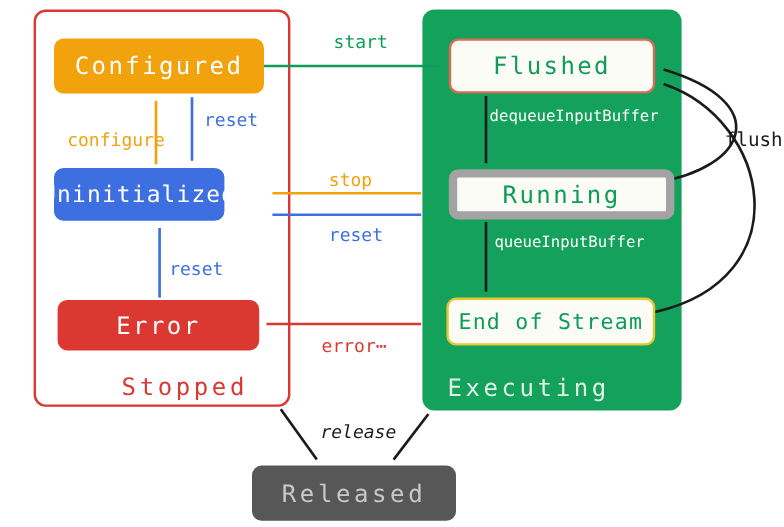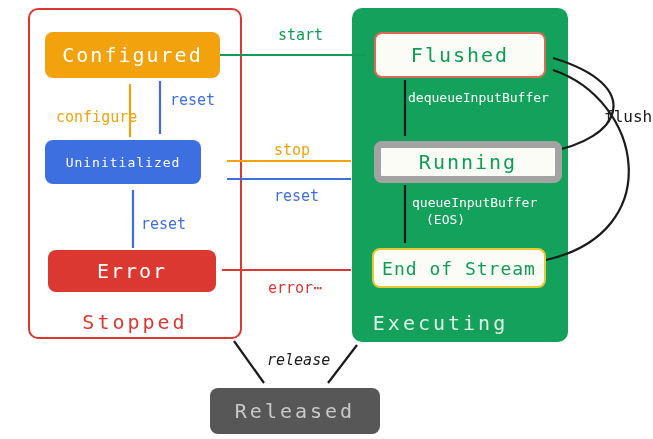--- a/index.html
+++ b/index.html
@@ -6,29 +6,29 @@
   #canvas{position:relative;width:653px;height:439px;background:#fff;overflow:hidden;
           font-family:"DejaVu Sans Mono","Liberation Mono",monospace;}
 
   .group{position:absolute;border-radius:10px;z-index:1;box-sizing:border-box;}
   #stopped-group{left:28px;top:8px;width:214px;height:331px;border:2px solid var(--red,#DB3832);background:#fff;}
   #executing-group{left:352px;top:8px;width:216px;height:334px;background:var(--green,#13A15B);}
 
   .state{position:absolute;display:flex;align-items:center;justify-content:center;
          border-radius:8px;font-size:20px;letter-spacing:2px;z-index:3;box-sizing:border-box;white-space:nowrap;}
   #state-configured{left:45px;top:32px;width:175px;height:46px;background:var(--orange,#F2A20C);color:#fff;}
-  #state-uninitialized{left:45px;top:140px;width:156px;height:44px;background:var(--blue,#3E6FE1);color:#fff;font-size:13px;letter-spacing:1px;}
+  #state-uninitialized{left:45px;top:140px;width:142px;height:44px;background:var(--blue,#3E6FE1);color:#fff;font-size:19px;letter-spacing:1px;}
   #state-error{left:48px;top:250px;width:168px;height:42px;background:var(--red,#DB3832);color:#fff;}
   #state-flushed{left:374px;top:32px;width:172px;height:46px;background:#fcfcf6;border:2px solid var(--flushed-border,#DC6B56);color:var(--green-text,#0E9C57);}
   #state-running{left:374px;top:141px;width:188px;height:42px;background:#fcfcf6;border:7px solid #a3a3a3;color:var(--green-text,#0E9C57);}
   #state-end-of-stream{left:372px;top:248px;width:174px;height:40px;background:#fcfcf6;border:2px solid var(--eos-border,#E6C832);color:var(--green-text,#0E9C57);font-size:18px;letter-spacing:1px;}
   #state-released{left:210px;top:388px;width:170px;height:46px;background:var(--released-bg,#575757);color:var(--released-text,#C9C9C9);letter-spacing:3px;}
 
   .group-label{position:absolute;font-size:20px;letter-spacing:3px;z-index:2;text-align:center;}
-  #stopped-label{left:28px;top:310px;width:214px;color:var(--red,#DB3832);}
+  #stopped-label{left:28px;top:310px;width:214px;color:var(--red,#DB3832);padding-left:19px;}
   #executing-label{left:352px;top:311px;width:177px;color:var(--executing-label,#DFF0E4);}
 
   .tlabel{position:absolute;font-size:15px;z-index:4;white-space:nowrap;}
   #label-start{left:278px;top:26px;color:var(--green-text,#0E9C57);}
   #label-configure{left:56px;top:108px;color:var(--orange,#F2A20C);}
   #label-reset-configured{left:170px;top:91px;color:var(--blue,#3E6FE1);}
   #label-stop{left:274px;top:141px;color:var(--orange,#F2A20C);}
   #label-reset-executing{left:274px;top:187px;color:var(--blue,#3E6FE1);}
   #label-reset-error{left:141px;top:215px;color:var(--blue,#3E6FE1);}
   #label-error{left:268px;top:279px;color:var(--red,#DB3832);}
@@ -101,18 +101,17 @@
   <div class="tlabel" id="label-start">start</div>
   <div class="tlabel" id="label-configure">configure</div>
   <div class="tlabel" id="label-reset-configured">reset</div>
   <div class="tlabel" id="label-stop">stop</div>
   <div class="tlabel" id="label-reset-executing">reset</div>
   <div class="tlabel" id="label-reset-error">reset</div>
   <div class="tlabel" id="label-error">error⋯</div>
   <div class="tlabel" id="label-dequeue">dequeueInputBuffer</div>
   <div class="tlabel" id="label-queue">
     <div class="line1">queueInputBuffer</div>
-    <div class="line2">(EOS)</div>
   </div>
   <div class="tlabel" id="label-flush">flush</div>
   <div class="tlabel" id="label-release">release</div>
 
 </div>
 
 </body></html>

